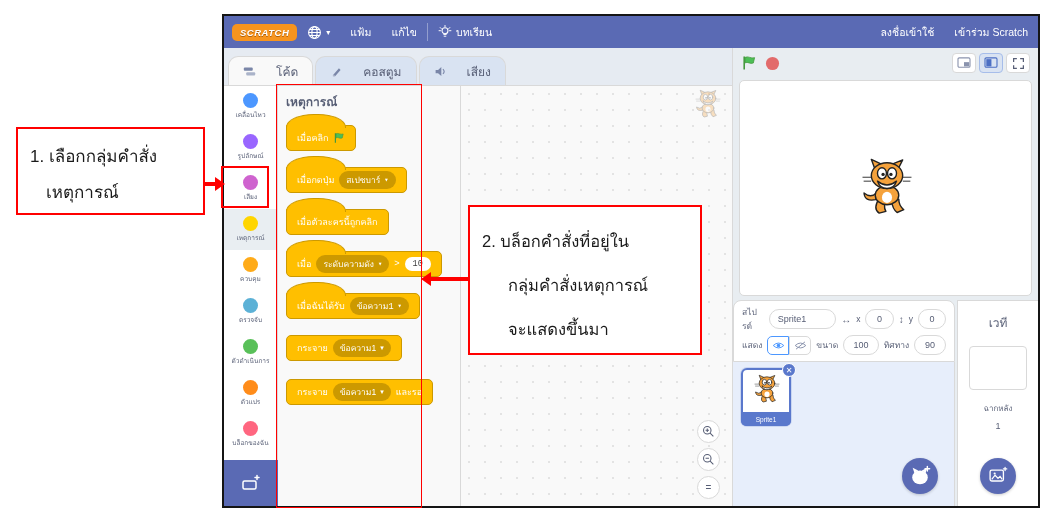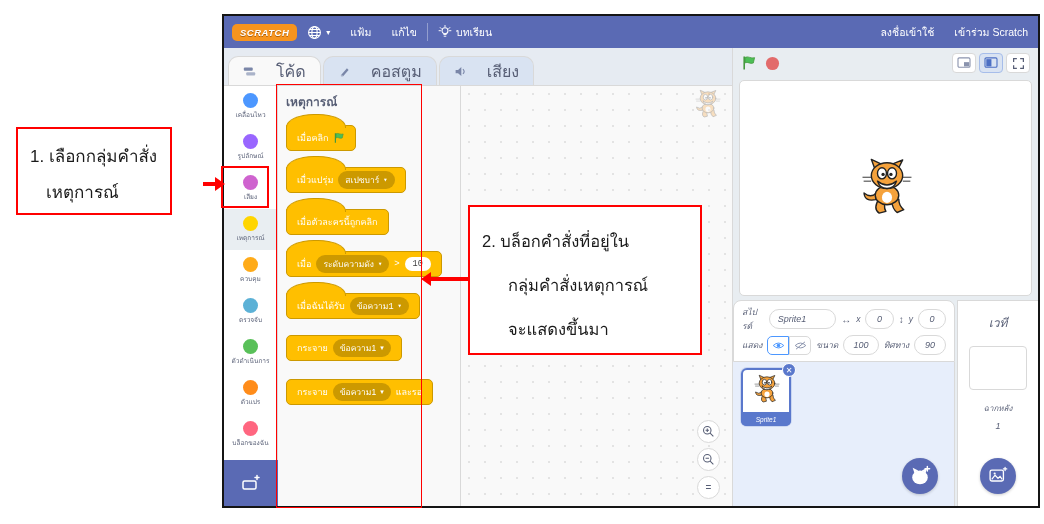--- a/index.html
+++ b/index.html
@@ -21,21 +21,21 @@
   .mitem { padding:0 10px; height:32px; display:flex; align-items:center; gap:4px; cursor:default; }
   .mdivider { width:1px; height:18px; background:rgba(255,255,255,.35); }
   .mright { margin-left:auto; display:flex; align-items:center; }
   .caret-down { font-size:8px; }
 
   
   #tabbar { position:absolute; left:0; top:32px; width:509px; height:38px; background:#e6ebf2;
             border-bottom:1px solid #d9d9d9; border-right:1px solid #d9d9d9; display:flex; align-items:flex-end; padding-left:4px; }
   .tab { height:29px; min-width:80px; padding:0 14px; display:flex; align-items:center; justify-content:center; gap:20px;
          background:#d9e3f2; border:1px solid #d9d9d9; border-bottom:none; border-radius:10px 10px 0 0;
-         font-size:16px; color:#575e75; margin-right:2px; }
+         font-size:12px; color:#575e75; margin-right:2px; }
   .tab.active { background:#f9f9f9; color:#575e75; }
 
   
   #catcol { position:absolute; left:0; top:70px; width:54px; height:374px; background:#fff;
             border-right:1px solid #d9d9d9; }
   .cat-item { height:41px; display:flex; flex-direction:column; align-items:center; justify-content:center; gap:2px; }
   .cat-item.selected { background:#e9eef2; }
   .cat-dot { width:15px; height:15px; border-radius:50%; display:block; }
   .cat-label { font-size:6.5px; color:#575e75; white-space:nowrap; }
   #ext-btn { position:absolute; left:0; top:444px; width:54px; height:46px; background:#5a6ab4;
@@ -65,21 +65,21 @@
   #codecanvas { position:absolute; left:237px; top:70px; width:272px; height:420px; background:#f9f9f9;
                 background-image:radial-gradient(circle,#e3e3e3 1px,transparent 1px); background-size:16px 16px;
                 border-right:1px solid #d9d9d9; }
   #watermark { position:absolute; right:10px; top:2px; width:28px; height:34px; opacity:.3; }
   .zoomctl { position:absolute; right:12px; width:23px; height:23px; border-radius:50%; background:#fff;
              border:1px solid #d9d9d9; color:#575e75; display:flex; align-items:center; justify-content:center;
              font-size:10px; }
   #zoom-in { top:334px; } #zoom-out { top:362px; } #zoom-reset { top:390px; }
 
   
-  #stagepane { position:absolute; left:509px; top:32px; width:305px; height:370px; background:#e8edf1;font-style:italic; }
+  #stagepane { position:absolute; left:509px; top:32px; width:305px; height:370px; background:#e8edf1; }
   #stageheader { position:absolute; left:0; top:0; width:305px; height:30px; display:flex; align-items:center; padding:0 8px; }
   .hdrbtn { width:24px; height:20px; border:1px solid #d9d9d9; border-radius:4px; background:#fff;
             display:flex; align-items:center; justify-content:center; margin-left:3px; }
   .hdrbtn.selected { background:#d9e3f2; border-color:#a6bdea; }
   #stagecard { position:absolute; left:6px; top:32px; width:293px; height:216px; background:#fff;
                border:1px solid #d9d9d9; border-radius:5px; }
   #stage-sprite { position:absolute; left:119px; top:76px; width:56px; height:64px; }
 
   #spriteinfo { position:absolute; left:0; top:252px; width:222px; height:62px; background:#fff;
                 border:1px solid #d9d9d9; border-radius:8px 8px 0 0; padding:7px 8px 0 8px; font-size:8.5px; color:#575e75; }
@@ -111,21 +111,21 @@
   #stagelistpane { position:absolute; left:224px; top:252px; width:81px; height:206px; background:#fff;
                    border-left:1px solid #d9d9d9; border-top:1px solid #d9d9d9; text-align:center; }
   #stagelistpane .title { font-size:12px; color:#575e75; margin-top:12px; }
   #backdropthumb { margin:14px auto 0 auto; width:58px; height:44px; background:#fff; border:1px solid #d9d9d9; border-radius:4px; }
   .bd-label { font-size:8px; color:#575e75; margin-top:12px; }
   .bd-count { font-size:9px; color:#575e75; margin-top:6px; }
   #addbackdrop { right:22px; bottom:12px; }
 
   
   .ann-box { position:absolute; background:#fff; border:2px solid #f00; color:#1a1a1a; z-index:50; }
-  #ann1 { left:16px; top:127px; width:156px; height:88px; font-size:17px; padding:10px 4px 0 12px; line-height:36px; }
+  #ann1 { left:16px; top:127px; width:189px; height:88px; font-size:17px; padding:10px 4px 0 12px; line-height:36px; }
   #ann1 .l2 { padding-left:16px; }
   #ann2 { left:468px; top:205px; width:234px; height:150px; font-size:16.5px; padding:12px 4px 0 12px; line-height:44px; background:#fff; }
   #ann2 .l2, #ann2 .l3 { padding-left:26px; }
   .redbox { position:absolute; border:2px solid #f00; z-index:45; pointer-events:none; }
   #cat-highlight { left:221px; top:166px; width:48px; height:42px; }
   #palette-outline { left:276px; top:84px; width:146px; height:424px; border-width:1.5px; }
   .arrow { position:absolute; z-index:55; }
   .arrow .shaft { position:absolute; background:#f00; height:4px; }
   .arrow .head-r { position:absolute; width:0; height:0; border-top:7px solid transparent; border-bottom:7px solid transparent; border-left:10px solid #f00; }
   .arrow .head-l { position:absolute; width:0; height:0; border-top:7px solid transparent; border-bottom:7px solid transparent; border-right:10px solid #f00; }
@@ -259,21 +259,21 @@
             <div class="block hat">
               <span class="blk-text">เมื่อคลิก</span>
               <span class="blk-flag">
                 <svg width="12" height="12" viewBox="0 0 20 20">
                   <path d="M4 2v16" stroke="#45993f" stroke-width="2"></path>
                   <path d="M5 3c4-2.2 7.5 2 12 .3L15.4 10C11 11.8 9 7.8 5 9.8z" fill="#4cbf56" stroke="#45993f"></path>
                 </svg>
               </span>
             </div>
             <div class="block hat">
-              <span class="blk-text">เมื่วแปรุ่ม</span>
+              <span class="blk-text">เมื่อกดปุ่ม</span>
               <span class="blk-dd">
                 <span>สเปซบาร์</span>
                 <span class="caret">▾</span>
               </span>
             </div>
             <div class="block hat">
               <span class="blk-text">เมื่อตัวละครนี้ถูกคลิก</span>
             </div>
             <div class="block hat">
               <span class="blk-text">เมื่อ</span>

